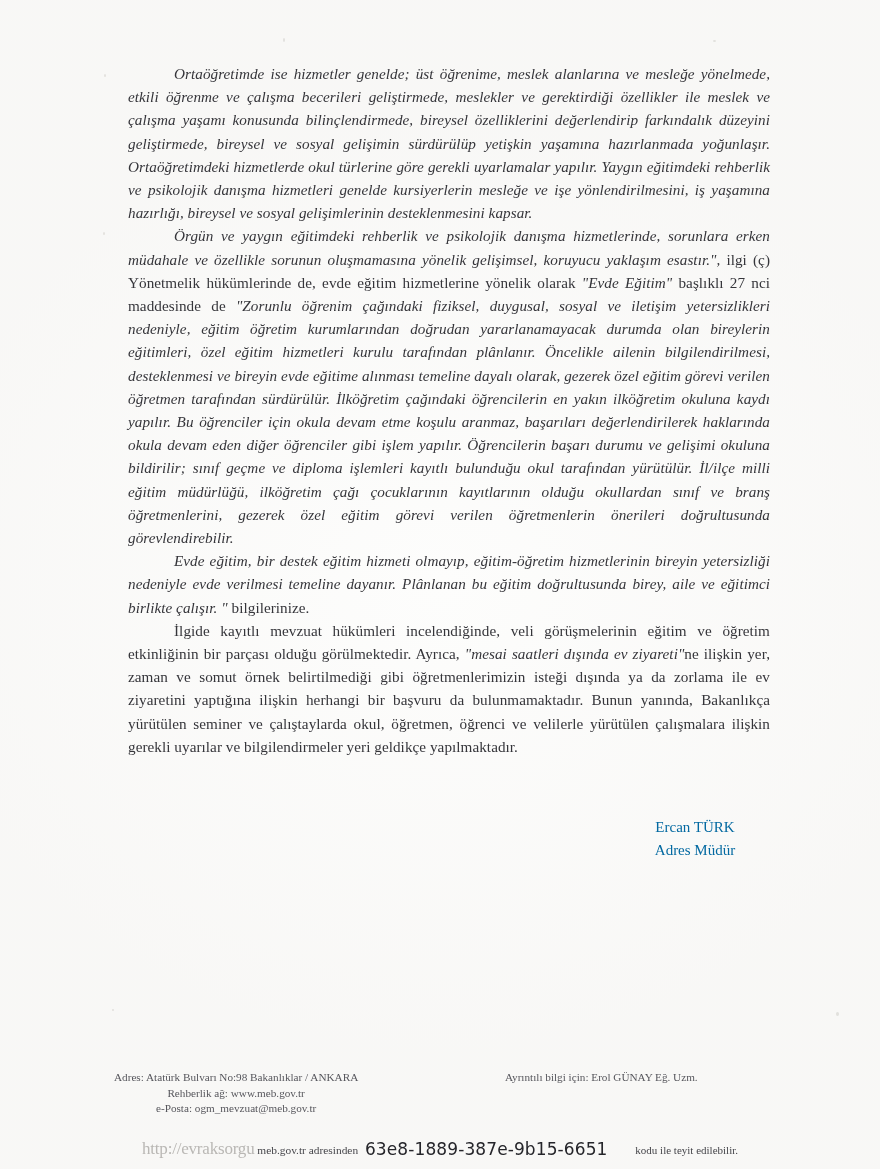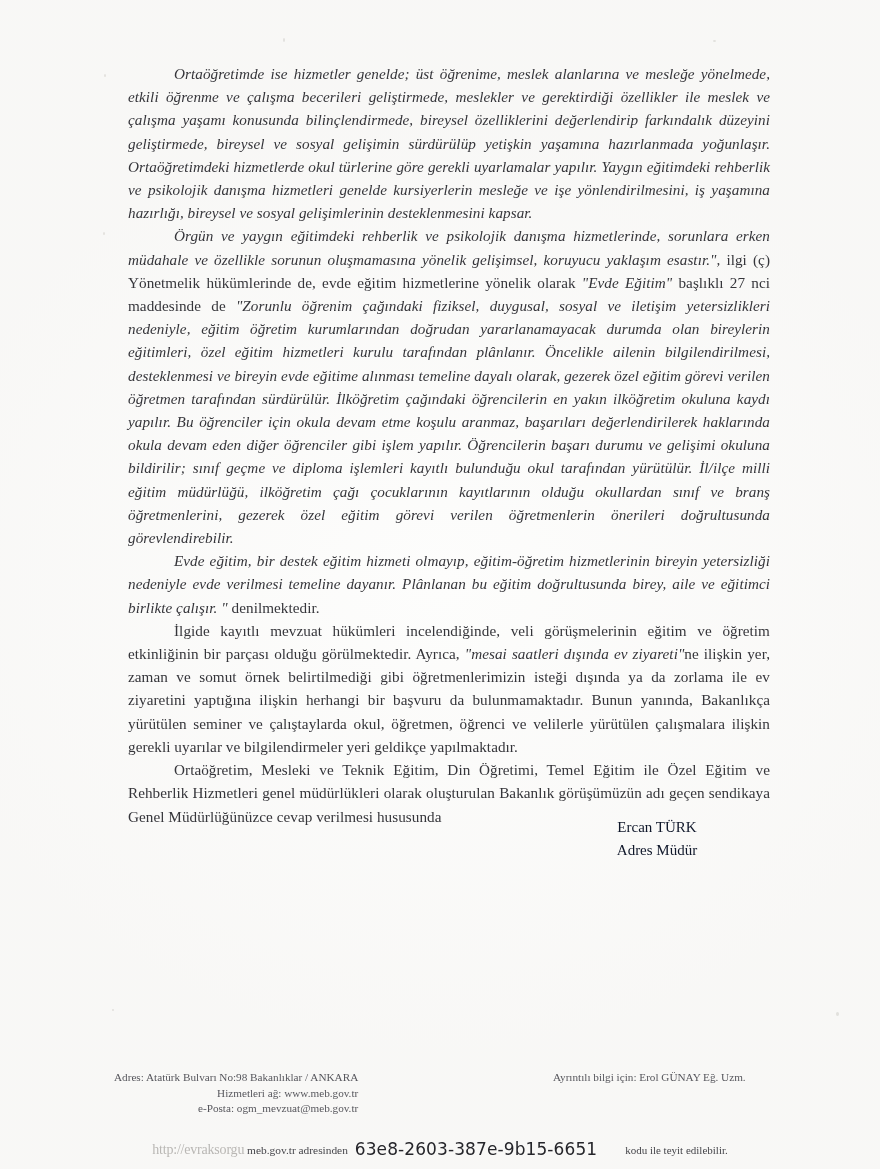--- a/index.html
+++ b/index.html
@@ -44,70 +44,70 @@
   }
   p.italic {
     font-style: italic;
   }
   .roman { font-style: normal; }
   .ital  { font-style: italic; }
 
   
   .signature {
     position: absolute;
-    left: 532px;
+    left: 570px;
     top: 816px;
     width: 250px;
     text-align: center;
     font-size: 15px;
     line-height: 23px;
-    color: #0f172a;
+    color: #0369a1;
   }
   .signature div { white-space: nowrap; }
 
   
   .footer {
     position: absolute;
     left: 0;
     top: 1070px;
     width: 880px;
     font-size: 11.2px;
     line-height: 15.6px;
     color: #56565c;
   }
   .footer-left {
     position: absolute;
     left: 114px;
     top: 0;
-    text-align: right;
+    text-align: center;
     white-space: nowrap;
   }
   .footer-right {
     position: absolute;
     left: 505px;
     top: 0;
     width: 275px;
     text-align: right;
     white-space: nowrap;
   }
-  .footer-right .first { text-align: left; margin-left: 48px; }
+  .footer-right .first { text-align: left; }
 
   .verify {
     position: absolute;
     left: 0;
     top: 1139px;
     width: 880px;
     text-align: center;
     font-size: 11.4px;
     color: #45454a;
     white-space: nowrap;
   }
   .verify .url {
     color: #b9b7b4;
-    font-size: 14px;
+    font-size: 17px;
     letter-spacing: -0.2px;
   }
   .verify .code {
     font-family: "DejaVu Sans", "Liberation Sans", sans-serif;
     font-size: 17px;
     letter-spacing: 0.1px;
     color: #25252a;
     padding: 0 4px;
     vertical-align: -1px;
   }
@@ -125,43 +125,42 @@
 <div class="speck" style="left:103px;top:232px;width:2px;height:3px;"></div>
 <div class="speck" style="left:836px;top:1012px;width:3px;height:4px;"></div>
 <div class="speck" style="left:112px;top:1009px;width:2px;height:2px;"></div>
 
 <div class="content">
 
   <p class="para italic">Ortaöğretimde ise hizmetler genelde; üst öğrenime, meslek alanlarına ve mesleğe yönelmede, etkili öğrenme ve çalışma becerileri geliştirmede, meslekler ve gerektirdiği özellikler ile meslek ve çalışma yaşamı konusunda bilinçlendirmede, bireysel özelliklerini değerlendirip farkındalık düzeyini geliştirmede, bireysel ve sosyal gelişimin sürdürülüp yetişkin yaşamına hazırlanmada yoğunlaşır. Ortaöğretimdeki hizmetlerde okul türlerine göre gerekli uyarlamalar yapılır. Yaygın eğitimdeki rehberlik ve psikolojik danışma hizmetleri genelde kursiyerlerin mesleğe ve işe yönlendirilmesini, iş yaşamına hazırlığı, bireysel ve sosyal gelişimlerinin desteklenmesini kapsar.</p>
 
   <p class="para"><span class="ital">Örgün ve yaygın eğitimdeki rehberlik ve psikolojik danışma hizmetlerinde, sorunlara erken müdahale ve özellikle sorunun oluşmamasına yönelik gelişimsel, koruyucu yaklaşım esastır.",</span><span class="roman">  ilgi (ç) Yönetmelik hükümlerinde de, evde eğitim hizmetlerine yönelik olarak </span><span class="ital">"Evde Eğitim" </span><span class="roman">başlıklı 27 nci maddesinde de </span><span class="ital">"Zorunlu öğrenim çağındaki fiziksel, duygusal, sosyal ve iletişim yetersizlikleri nedeniyle, eğitim öğretim kurumlarından doğrudan yararlanamayacak durumda olan bireylerin eğitimleri, özel eğitim hizmetleri kurulu tarafından plânlanır. Öncelikle ailenin bilgilendirilmesi, desteklenmesi ve bireyin evde eğitime alınması temeline dayalı olarak, gezerek özel eğitim görevi verilen öğretmen tarafından sürdürülür. İlköğretim çağındaki öğrencilerin en yakın ilköğretim okuluna kaydı yapılır. Bu öğrenciler için okula devam etme koşulu aranmaz, başarıları değerlendirilerek haklarında okula devam eden diğer öğrenciler gibi işlem yapılır. Öğrencilerin başarı durumu ve gelişimi okuluna bildirilir; sınıf geçme ve diploma işlemleri kayıtlı bulunduğu okul tarafından yürütülür. İl/ilçe milli eğitim müdürlüğü, ilköğretim çağı çocuklarının kayıtlarının olduğu okullardan sınıf ve branş öğretmenlerini, gezerek özel eğitim görevi verilen öğretmenlerin önerileri doğrultusunda görevlendirebilir.</span></p>
 
-  <p class="para"><span class="ital">Evde eğitim, bir destek eğitim hizmeti olmayıp, eğitim-öğretim hizmetlerinin bireyin yetersizliği nedeniyle evde verilmesi temeline dayanır. Plânlanan bu eğitim doğrultusunda birey, aile ve eğitimci birlikte çalışır. "</span><span class="roman"> denilmektedir.</span></p>
+  <p class="para"><span class="ital">Evde eğitim, bir destek eğitim hizmeti olmayıp, eğitim-öğretim hizmetlerinin bireyin yetersizliği nedeniyle evde verilmesi temeline dayanır. Plânlanan bu eğitim doğrultusunda birey, aile ve eğitimci birlikte çalışır. "</span><span class="roman"> bilgilerinize.</span></p>
 
   <p class="para"><span class="roman">İlgide kayıtlı mevzuat hükümleri incelendiğinde, veli görüşmelerinin eğitim ve öğretim etkinliğinin bir parçası olduğu görülmektedir. Ayrıca, </span><span class="ital">"mesai saatleri dışında ev ziyareti"</span><span class="roman">ne ilişkin yer, zaman ve somut örnek belirtilmediği gibi öğretmenlerimizin isteği dışında ya da zorlama ile ev ziyaretini yaptığına ilişkin herhangi bir başvuru da bulunmamaktadır. Bunun yanında, Bakanlıkça yürütülen seminer ve çalıştaylarda okul, öğretmen, öğrenci ve velilerle yürütülen çalışmalara ilişkin gerekli uyarılar ve bilgilendirmeler yeri geldikçe yapılmaktadır.</span></p>
 
-  <p class="para">Ortaöğretim, Mesleki ve Teknik Eğitim, Din Öğretimi, Temel Eğitim ile Özel Eğitim ve Rehberlik Hizmetleri genel müdürlükleri olarak oluşturulan Bakanlık görüşümüzün adı geçen sendikaya Genel Müdürlüğünüzce cevap verilmesi hususunda</p>
 
 
 </div>
 
 <div class="signature">
   <div>Ercan TÜRK</div>
   <div>Adres Müdür</div>
 </div>
 
 <div class="footer">
   <div class="footer-left">
     <div>Adres: Atatürk Bulvarı No:98 Bakanlıklar / ANKARA</div>
-    <div>Hizmetleri ağ: www.meb.gov.tr</div>
+    <div>Rehberlik ağ: www.meb.gov.tr</div>
     <div>e-Posta: ogm_mevzuat@meb.gov.tr</div>
   </div>
   <div class="footer-right">
     <div class="first">Ayrıntılı bilgi için: Erol GÜNAY Eğ. Uzm.</div>
   </div>
 </div>
 
 <div class="verify">
   <span class="url">http://evraksorgu</span>
   <span class="lead">meb.gov.tr adresinden</span>
-  <span class="code">63e8-2603-387e-9b15-6651</span>
+  <span class="code">63e8-1889-387e-9b15-6651</span>
   <span class="tail">kodu ile teyit edilebilir.</span>
 </div>
 
 </body></html>

